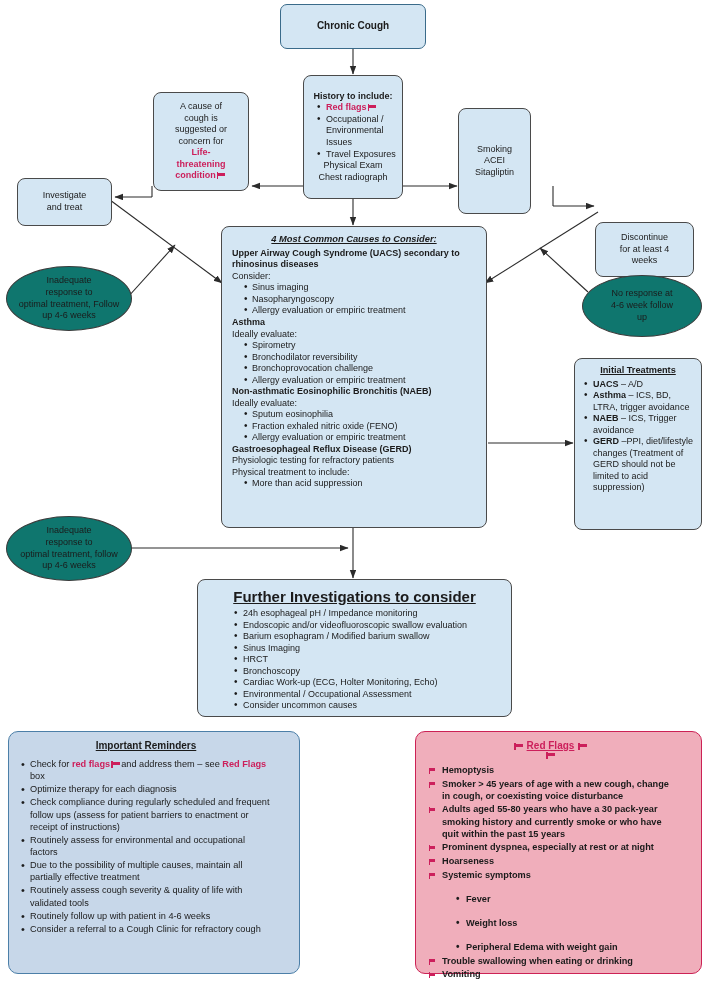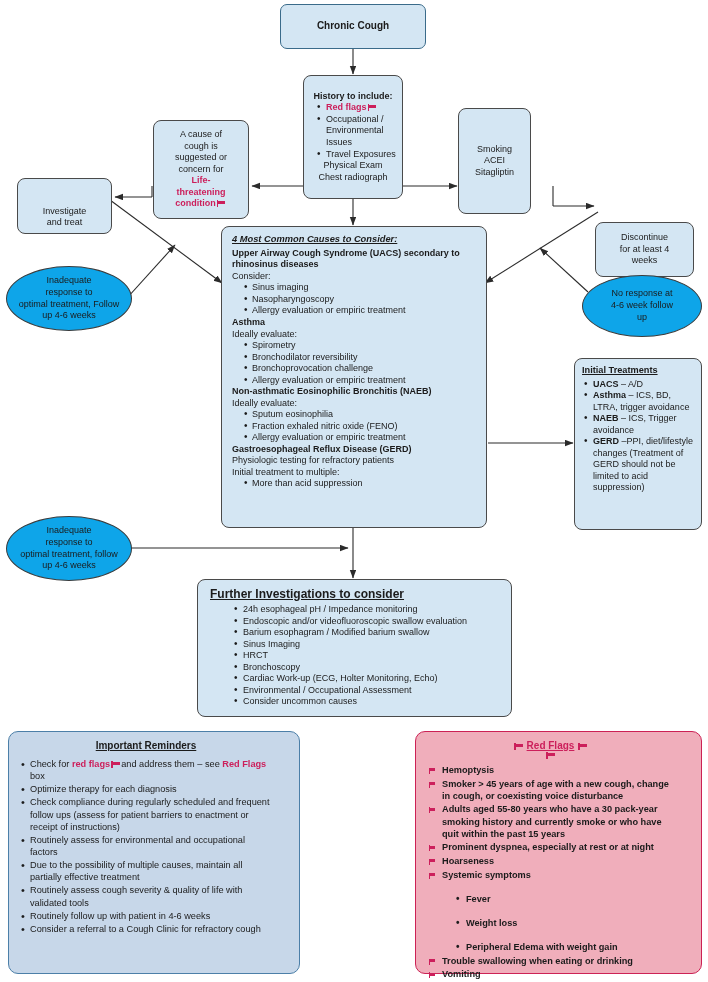--- a/index.html
+++ b/index.html
@@ -34,21 +34,21 @@
     display: flex;
     flex-direction: column;
     justify-content: center;
     text-align: center;
     padding: 4px 5px;
     line-height: 1.28;
   }
   .ellipse {
     position: absolute;
     box-sizing: border-box;
-    background: #0ea5e9;
+    background: #0f766e;
     border: 1px solid #3c3c3c;
     border-radius: 50%;
     z-index: 2;
     display: flex;
     flex-direction: column;
     justify-content: center;
     text-align: center;
     line-height: 1.3;
     padding: 0 6px;
   }
@@ -57,21 +57,21 @@
     font-weight: bold;
     border: 1.5px solid #3a6b8a;
     border-radius: 7px;
   }
   .nd-line { display:block; }
   .bold { font-weight: bold; }
   .red { color: #cc1f5b; font-weight: bold; }
   .hdr {
     font-weight: bold;
     text-decoration: underline;
-    text-align: left;
+    text-align: center;
     margin-bottom: 2px;
   }
   .hdr-ital { font-style: italic; }
   .body-left { text-align: left; }
   ul.bl {
     margin: 0; padding: 0 0 0 12px; list-style: none;
   }
   ul.bl > li {
     position: relative; padding-left: 8px; margin: 0;
     text-align: left;
@@ -205,31 +205,31 @@
     <span class="bold">History to include:</span>
     <ul class="bl2" style="padding-left:8px;">
       <li><span class="red">Red flags</span><span class="flag"></span></li>
       <li>Occupational / Environmental Issues</li>
       <li>Travel Exposures</li>
     </ul>
     <span class="nd-line">Physical Exam</span>
     <span class="nd-line">Chest radiograph</span>
   </div>
 
-  <div class="node" style="left:153px; top:120px; width:96px; height:99px;">
+  <div class="node" style="left:153px; top:92px; width:96px; height:99px;">
     <span class="nd-line">A cause of</span>
     <span class="nd-line">cough is</span>
     <span class="nd-line">suggested or</span>
     <span class="nd-line">concern for</span>
     <span class="nd-line red">Life-</span>
     <span class="nd-line red">threatening</span>
     <span class="nd-line red"><span>condition</span><span class="flag"></span></span>
   </div>
 
-  <div class="node" style="left:17px; top:178px; width:95px; height:56px;justify-content:flex-end;">
+  <div class="node" style="left:17px; top:178px; width:95px; height:48px;">
     <span class="nd-line">Investigate</span>
     <span class="nd-line">and treat</span>
   </div>
 
   <div class="node" style="left:458px; top:108px; width:73px; height:106px;">
     <span class="nd-line">Smoking</span>
     <span class="nd-line">ACEI</span>
     <span class="nd-line">Sitagliptin</span>
   </div>
 
@@ -282,21 +282,21 @@
       <ul class="bl">
         <li>Sputum eosinophilia</li>
         <li>Fraction exhaled nitric oxide (FENO)</li>
         <li>Allergy evaluation or empiric treatment</li>
       </ul>
     </div>
 
     <div class="body-left">
       <span class="bold nd-line">Gastroesophageal Reflux Disease (GERD)</span>
       <span class="nd-line">Physiologic testing for refractory patients</span>
-      <span class="nd-line">Initial treatment to multiple:</span>
+      <span class="nd-line">Physical treatment to include:</span>
       <ul class="bl">
         <li>More than acid suppression</li>
       </ul>
     </div>
   </div>
 
   <div class="node" style="left:574px; top:358px; width:128px; height:172px; justify-content:flex-start; padding:6px 7px;">
     <span class="hdr" style="font-size:9.2px;">Initial Treatments</span>
     <ul class="bl2" style="padding-left:2px;">
       <li><span class="bold">UACS</span><span> – A/D</span></li>
@@ -307,21 +307,21 @@
   </div>
 
   <div class="ellipse" style="left:6px; top:516px; width:126px; height:65px;">
     <span class="nd-line">Inadequate</span>
     <span class="nd-line">response to</span>
     <span class="nd-line">optimal treatment, follow</span>
     <span class="nd-line">up 4-6 weeks</span>
   </div>
 
   <div class="node" style="left:197px; top:579px; width:315px; height:138px; justify-content:flex-start; padding:7px 12px;">
-    <span class="hdr" style="font-size:12px;">Further Investigations to consider</span>
+    <span class="hdr" style="font-size:15px;">Further Investigations to consider</span>
     <ul class="bl2" style="padding-left:24px;">
       <li>24h esophageal pH / Impedance monitoring</li>
       <li>Endoscopic and/or videofluoroscopic swallow evaluation</li>
       <li>Barium esophagram / Modified barium swallow</li>
       <li>Sinus Imaging</li>
       <li>HRCT</li>
       <li>Bronchoscopy</li>
       <li>Cardiac Work-up (ECG, Holter Monitoring, Echo)</li>
       <li>Environmental / Occupational Assessment</li>
       <li>Consider uncommon causes</li>

